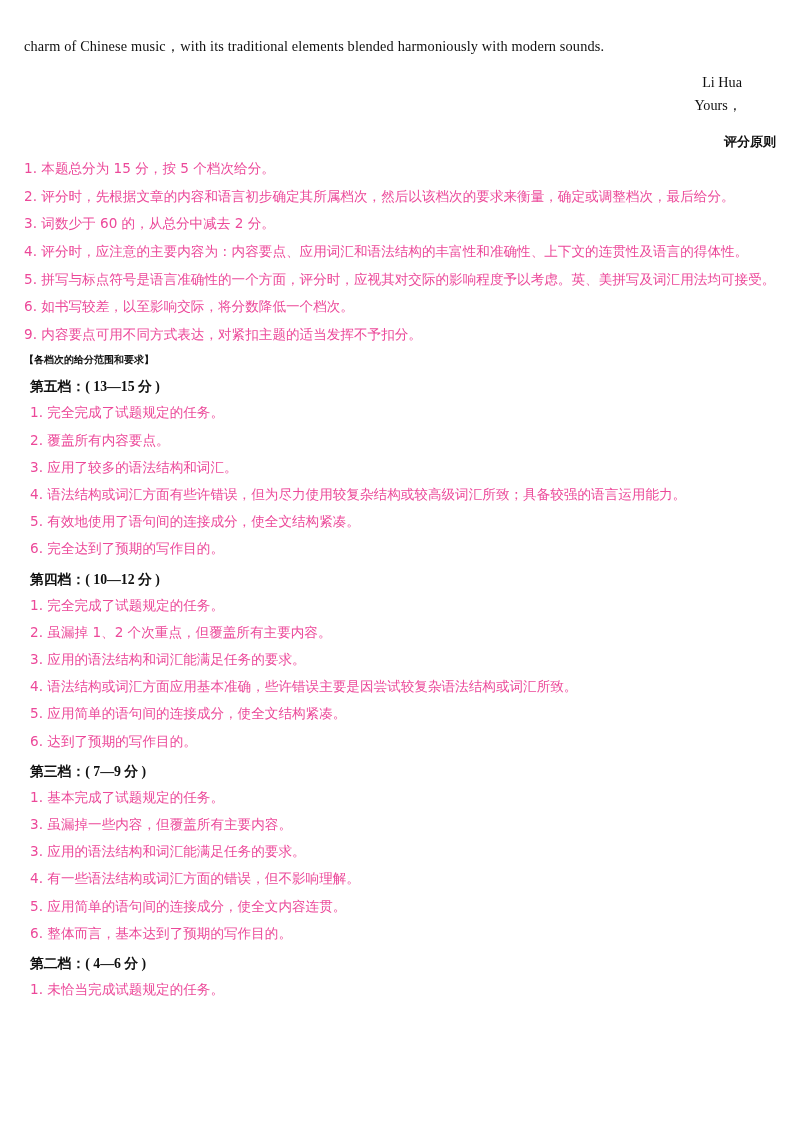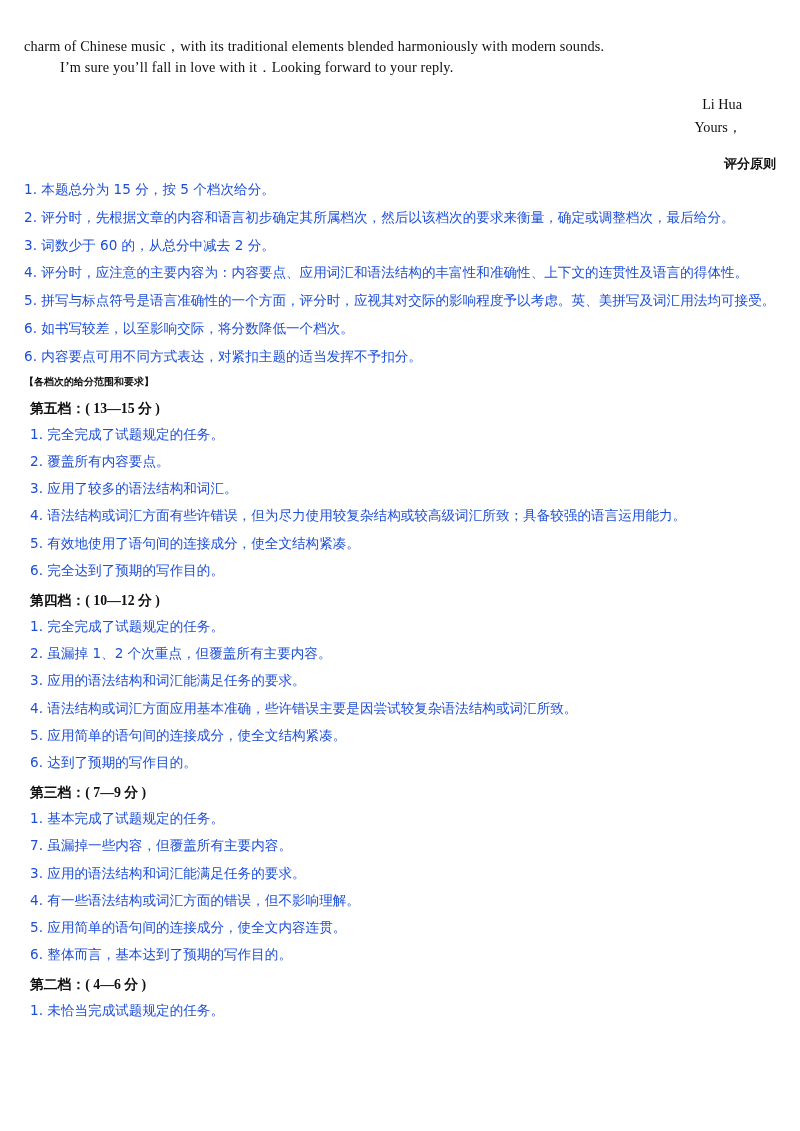--- a/index.html
+++ b/index.html
@@ -42,21 +42,21 @@
     line-height: 1.62;
   }
   .sig-line {
     font-size: 14.2px;
     font-family: "Liberation Serif", "DejaVu Serif", serif;
   }
   .zh {
     font-family: "DejaVu Sans", "Liberation Sans", sans-serif;
     font-size: 13.6px;
     line-height: 1.56;
-    color: #1d4ed8;
+    color: #ec4899;
   }
   .section-head {
     font-family: "DejaVu Sans", "Liberation Sans", sans-serif;
     font-size: 13px;
     font-weight: 700;
     margin-top: 16px;
     margin-bottom: 2px;
     text-align: right;
   }
   .num-item {
@@ -108,21 +108,20 @@
     font-family: "Liberation Serif", serif;
   }
 </style>
 </head>
 <body>
 
 <div class="page">
 
   <div class="letter-body">
     <div class="line-en">charm of Chinese music，with its traditional elements blended harmoniously with modern sounds.</div>
-    <div class="line-en indent-2">I’m sure you’ll fall in love with it．Looking forward to your reply.</div>
     <div class="sig-block">
       <div class="sig-line">Li Hua</div>
       <div class="sig-line">Yours，</div>
     </div>
   </div>
 
   <div class="section-head">评分原则</div>
 
   <div class="zh">
     <div class="num-item">
@@ -137,21 +136,21 @@
     <div class="num-item">
         <span class="wrap">4. 评分时，应注意的主要内容为：内容要点、应用词汇和语法结构的丰富性和准确性、上下文的连贯性及语言的得体性。</span>
       </div>
     <div class="num-item">
         <span class="wrap">5. 拼写与标点符号是语言准确性的一个方面，评分时，应视其对交际的影响程度予以考虑。英、美拼写及词汇用法均可接受。</span>
       </div>
     <div class="num-item">
         <span class="wrap">6. 如书写较差，以至影响交际，将分数降低一个档次。</span>
       </div>
     <div class="num-item">
-        <span class="wrap">6. 内容要点可用不同方式表达，对紧扣主题的适当发挥不予扣分。</span>
+        <span class="wrap">9. 内容要点可用不同方式表达，对紧扣主题的适当发挥不予扣分。</span>
       </div>
   </div>
 
   <div class="bracket-head">【各档次的给分范围和要求】</div>
 
   <div>
     <div class="tier-head">第五档：( 13—15 分 )</div>
     <div class="zh">
       <div class="tier-item">1. 完全完成了试题规定的任务。</div>
       <div class="tier-item">2. 覆盖所有内容要点。</div>
@@ -171,21 +170,21 @@
       <div class="tier-item">4. 语法结构或词汇方面应用基本准确，些许错误主要是因尝试较复杂语法结构或词汇所致。</div>
       <div class="tier-item">5. 应用简单的语句间的连接成分，使全文结构紧凑。</div>
       <div class="tier-item">6. 达到了预期的写作目的。</div>
     </div>
   </div>
 
   <div>
     <div class="tier-head">第三档：( 7—9 分 )</div>
     <div class="zh">
       <div class="tier-item">1. 基本完成了试题规定的任务。</div>
-      <div class="tier-item">7. 虽漏掉一些内容，但覆盖所有主要内容。</div>
+      <div class="tier-item">3. 虽漏掉一些内容，但覆盖所有主要内容。</div>
       <div class="tier-item">3. 应用的语法结构和词汇能满足任务的要求。</div>
       <div class="tier-item">4. 有一些语法结构或词汇方面的错误，但不影响理解。</div>
       <div class="tier-item">5. 应用简单的语句间的连接成分，使全文内容连贯。</div>
       <div class="tier-item">6. 整体而言，基本达到了预期的写作目的。</div>
     </div>
   </div>
 
   <div>
     <div class="tier-head">第二档：( 4—6 分 )</div>
     <div class="zh">

